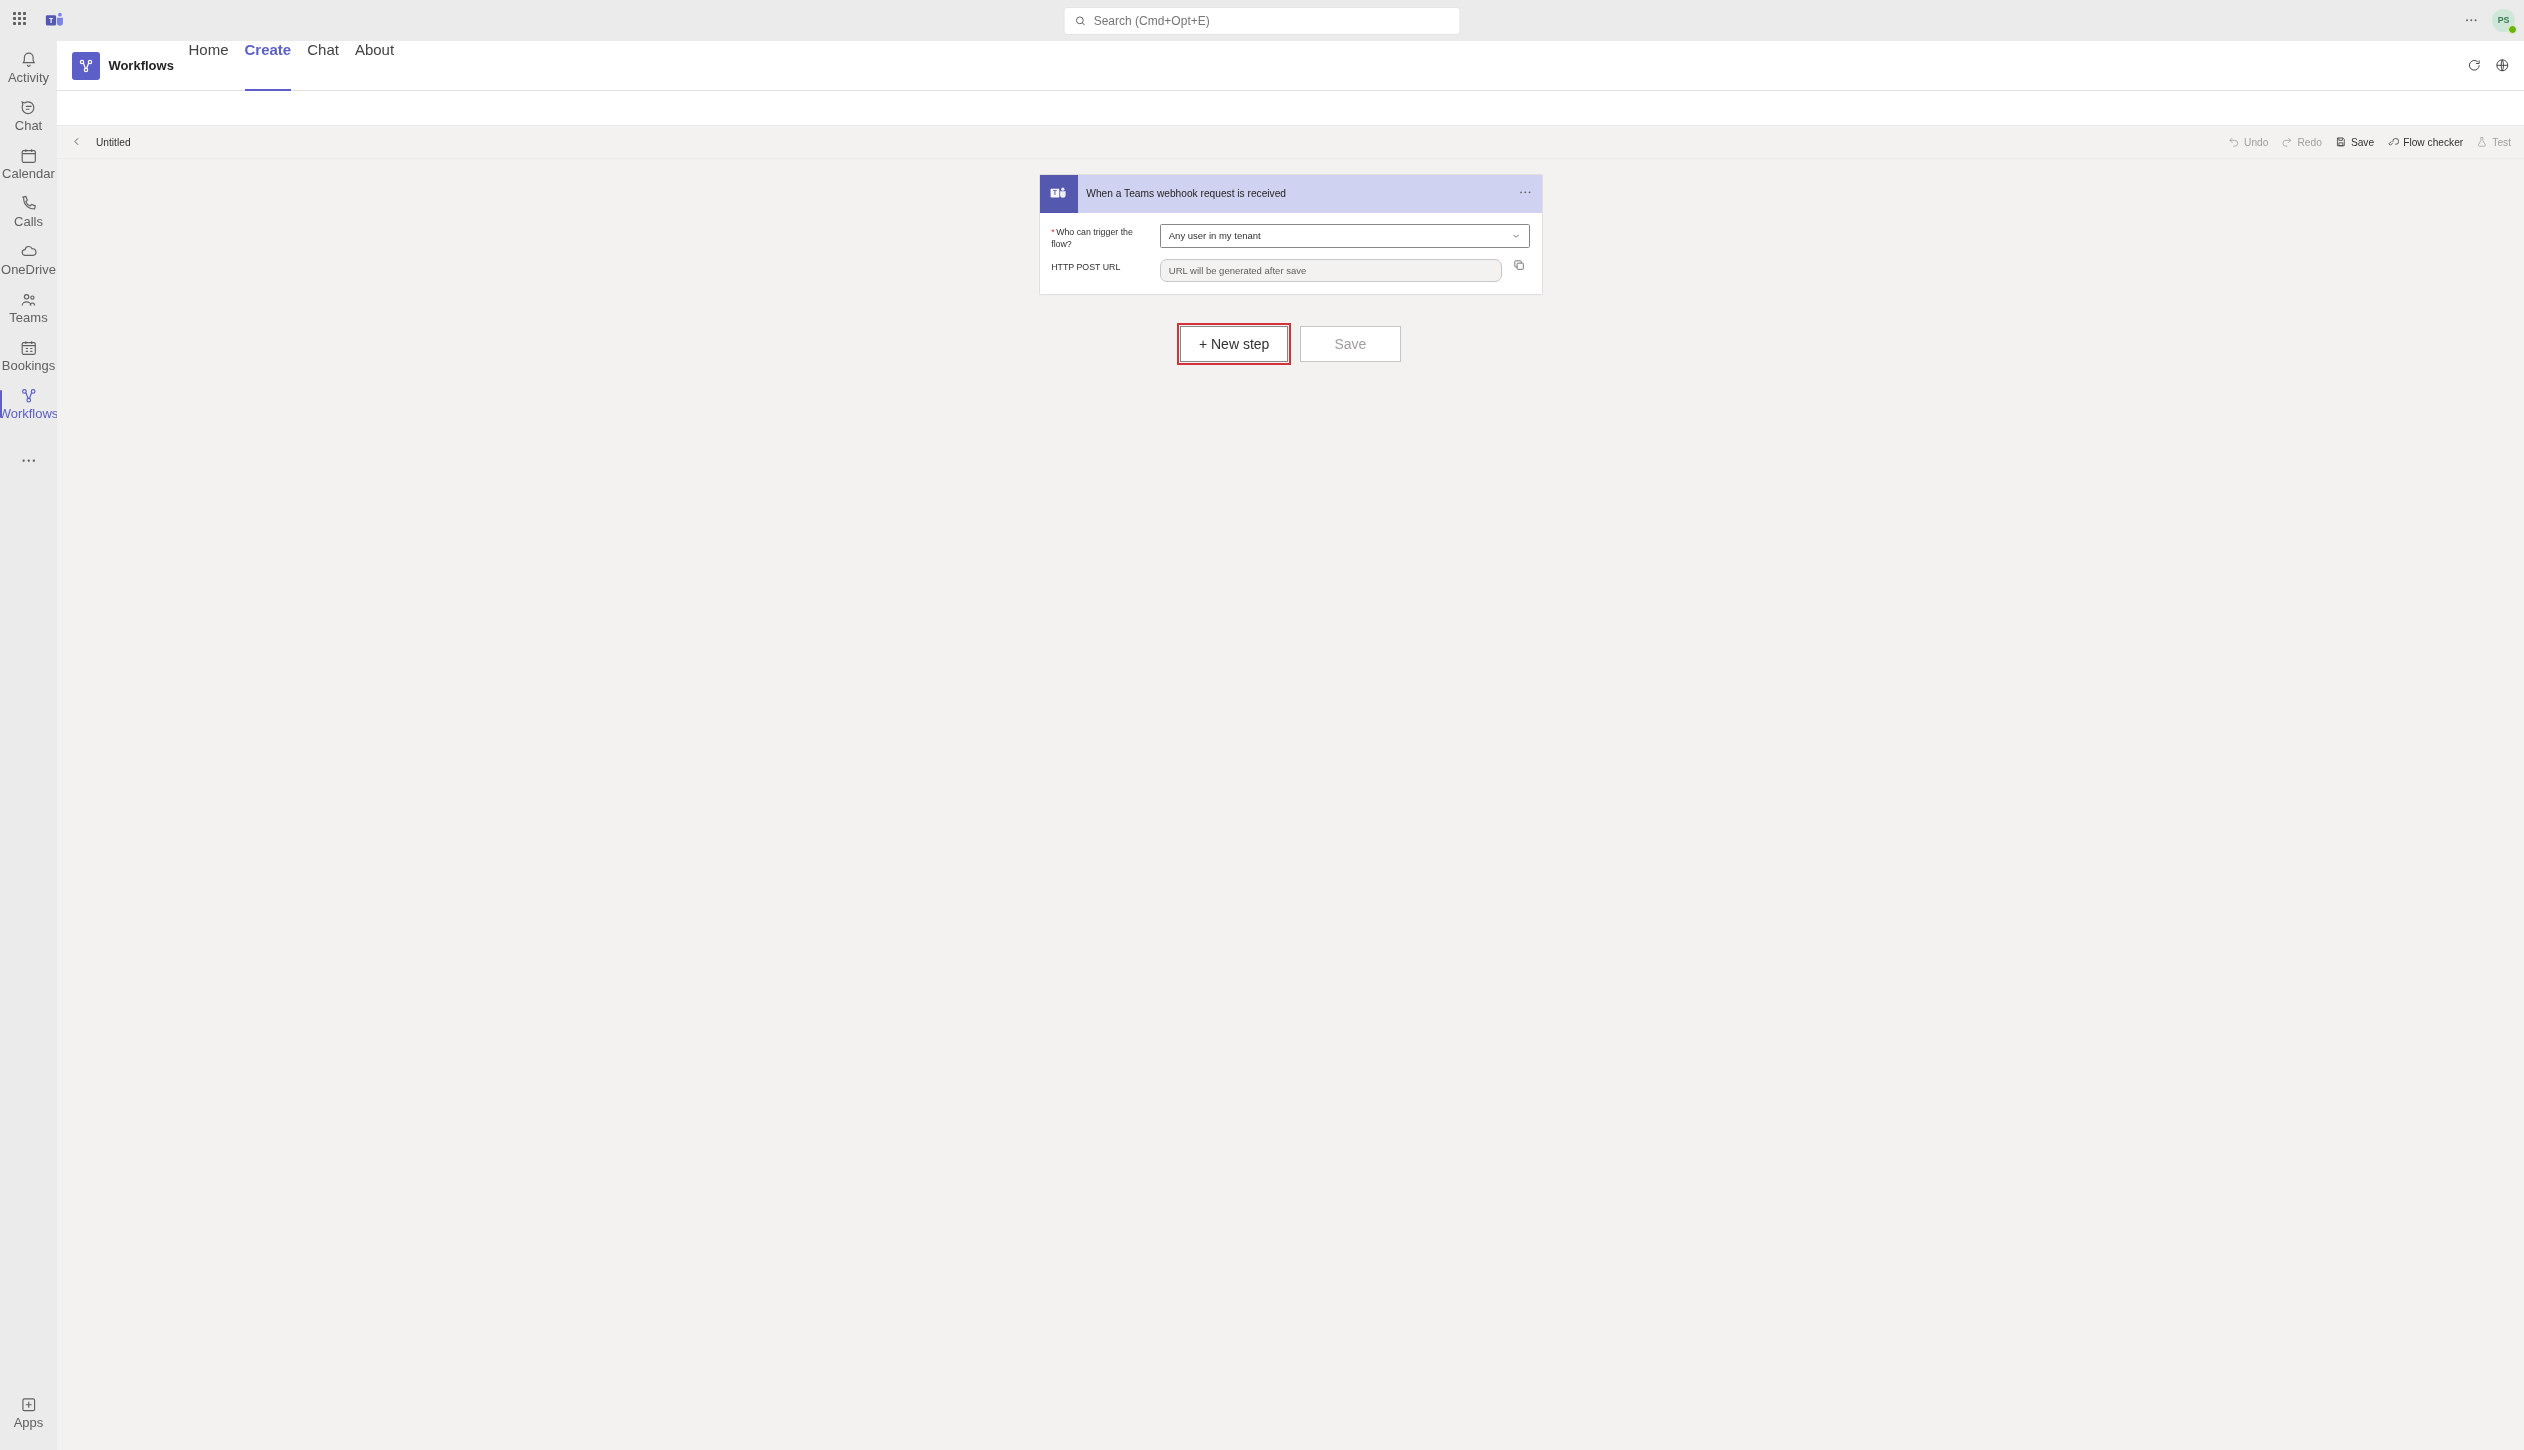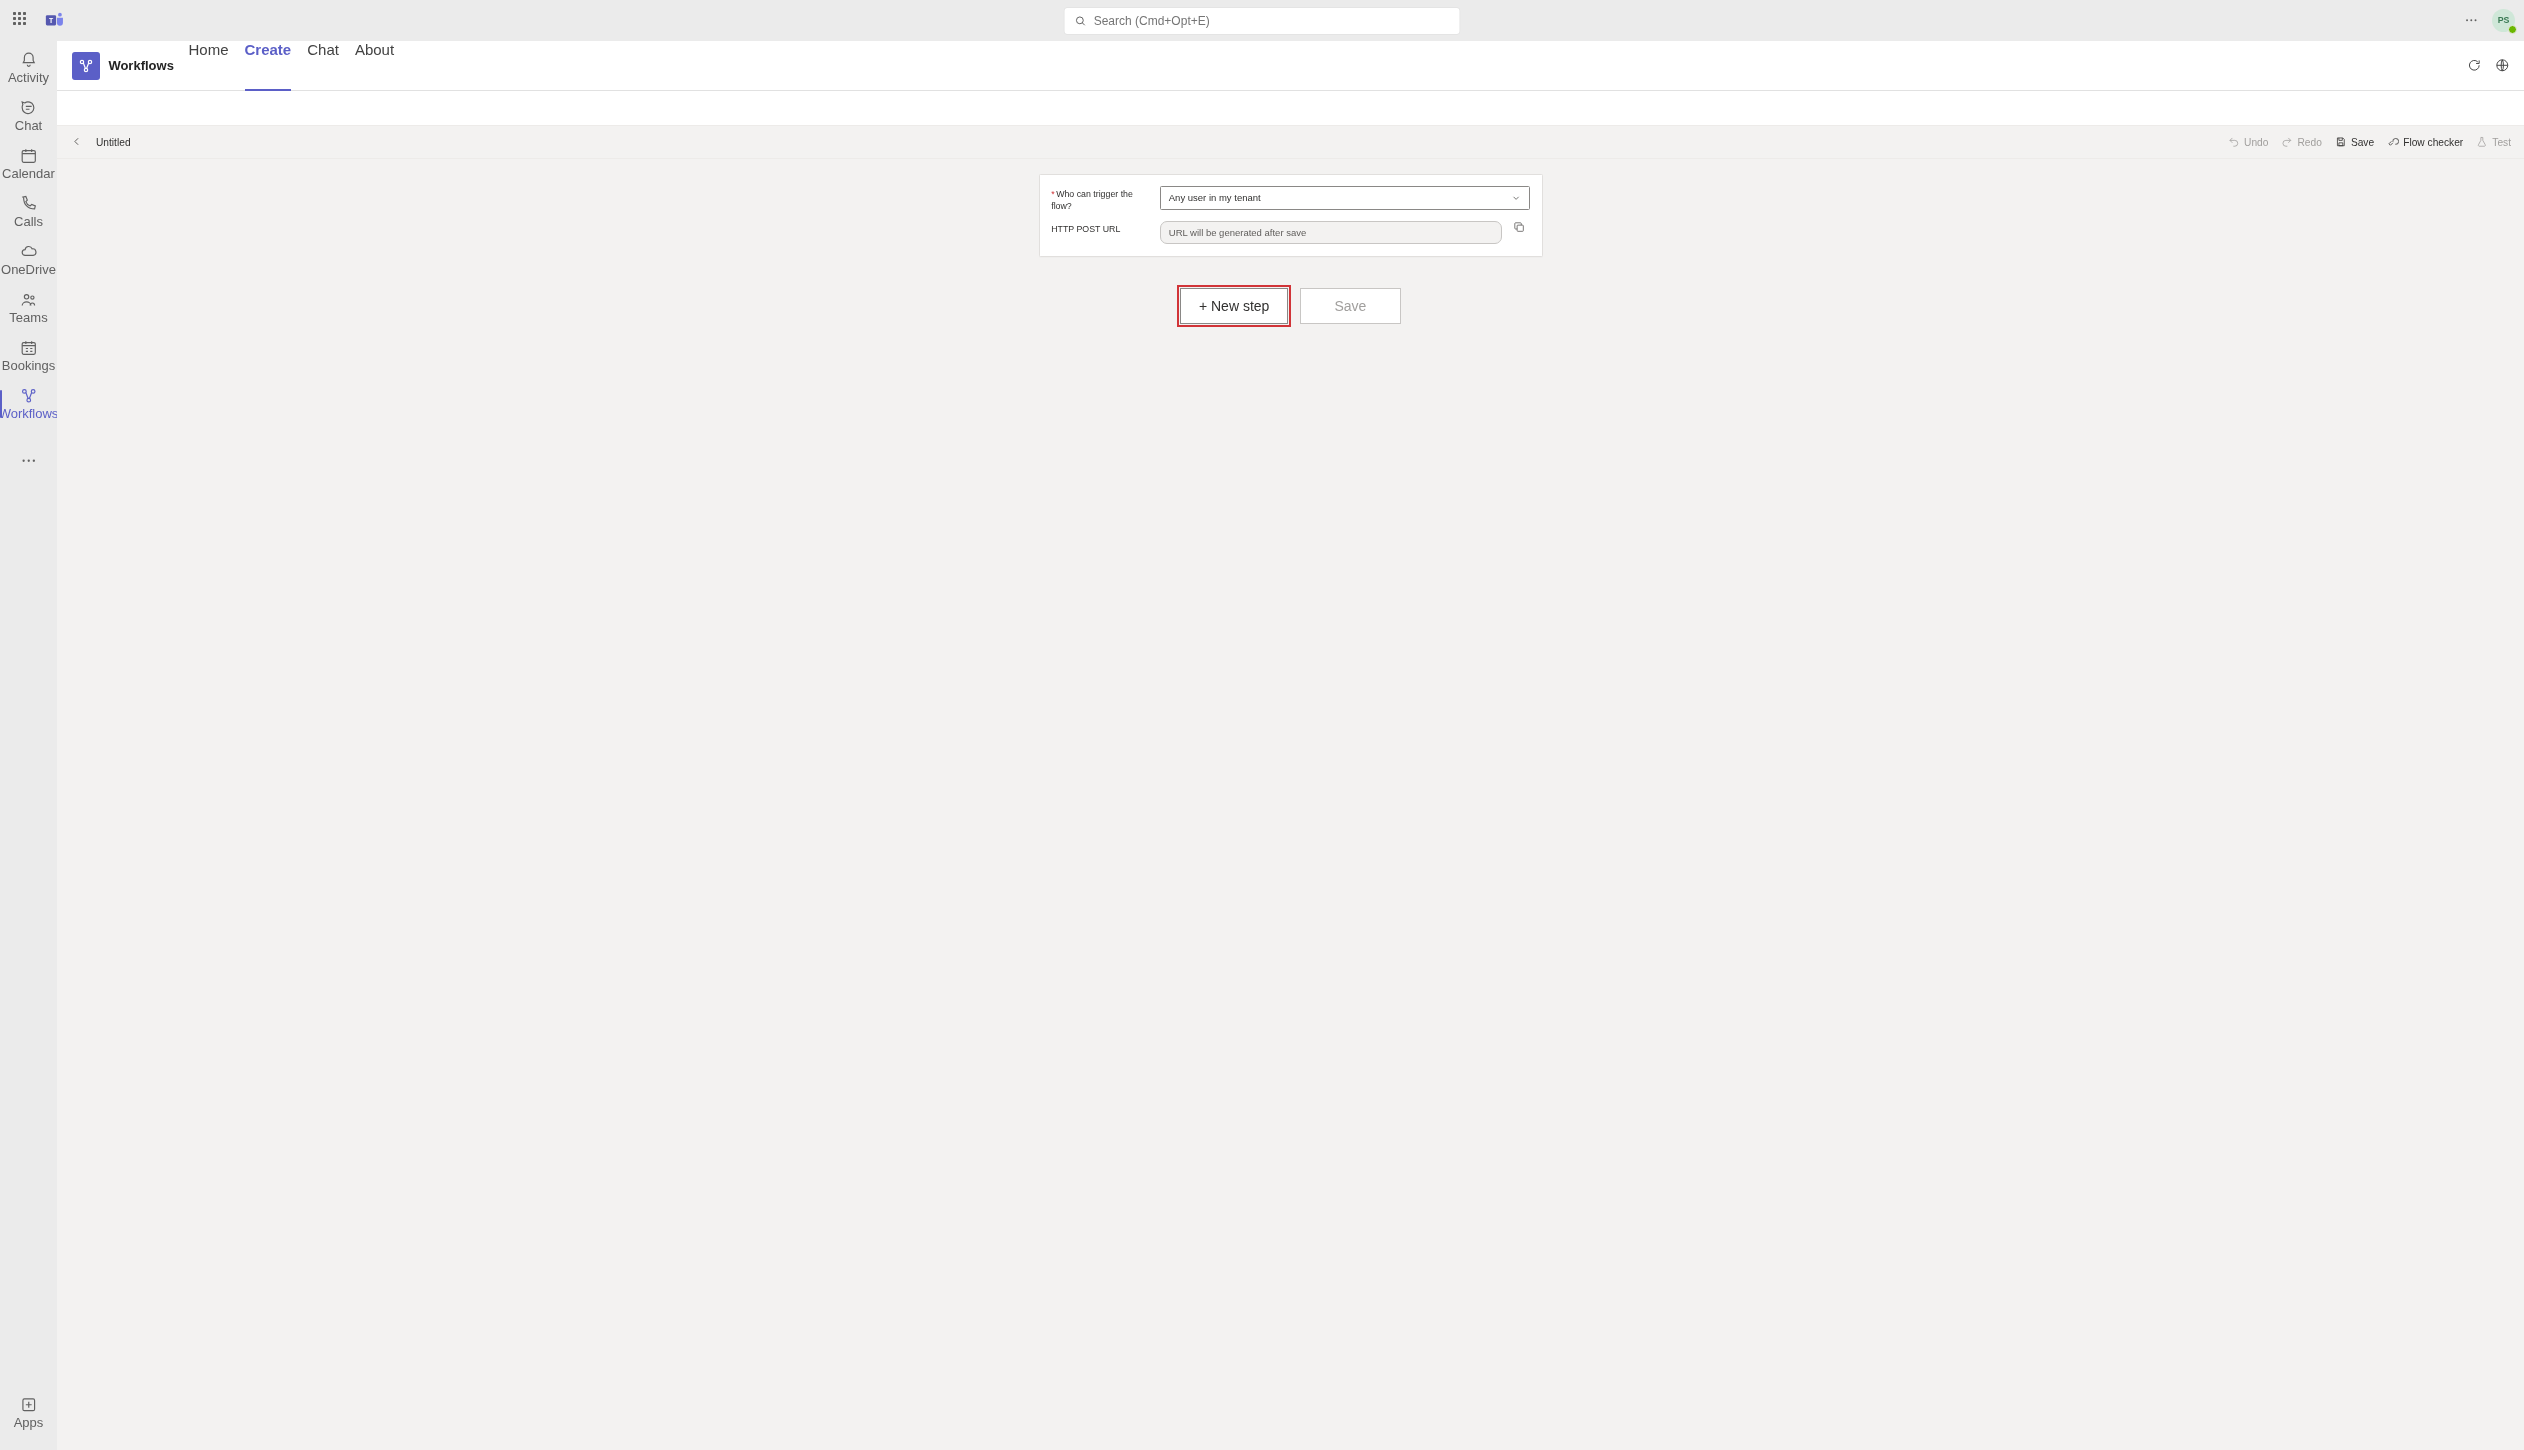--- a/index.html
+++ b/index.html
@@ -347,20 +347,38 @@
       <svg viewBox="0 0 24 24" fill="none" stroke="currentColor" stroke-width="1.6">
           <path d="M10 3h4v6l5 9a2 2 0 0 1-1.8 3H6.8A2 2 0 0 1 5 18l5-9V3z"></path>
         </svg>
       <span>Test</span>
     </span>
   </div>
 
   <div class="canvas">
     <div class="canvas-inner">
       <div class="trigger-card">
+        <div class="trigger-head">
+          <div class="tlogo">
+            <svg viewBox="0 0 24 24" fill="none">
+              <rect x="2" y="6" width="11" height="11" rx="1" fill="#fff" opacity="0.95"></rect>
+              <text x="7.5" y="14.5" text-anchor="middle" fill="#5558af" font-size="8" font-weight="700">T</text>
+              <circle cx="17.5" cy="6.5" r="2" fill="#fff" opacity="0.9"></circle>
+              <path d="M14 9h7v5a3.5 3.5 0 0 1-7 0V9z" fill="#fff" opacity="0.9"></path>
+            </svg>
+          </div>
+          <div class="ttext">When a Teams webhook request is received</div>
+          <div class="tmenu">
+            <svg viewBox="0 0 24 24" width="14.6" height="14.6" fill="currentColor">
+                <circle cx="5" cy="12" r="1.5"></circle>
+                <circle cx="12" cy="12" r="1.5"></circle>
+                <circle cx="19" cy="12" r="1.5"></circle>
+              </svg>
+          </div>
+        </div>
         <div class="trigger-body">
           <div class="field-row">
             <div class="field-label"><span class="req">*</span><span>Who can trigger the flow?</span></div>
             <div class="field-input">
               <span>Any user in my tenant</span>
               <svg viewBox="0 0 24 24" fill="none" stroke="currentColor" stroke-width="2">
                   <path d="m6 9 6 6 6-6"></path>
                 </svg>
             </div>
           </div>

